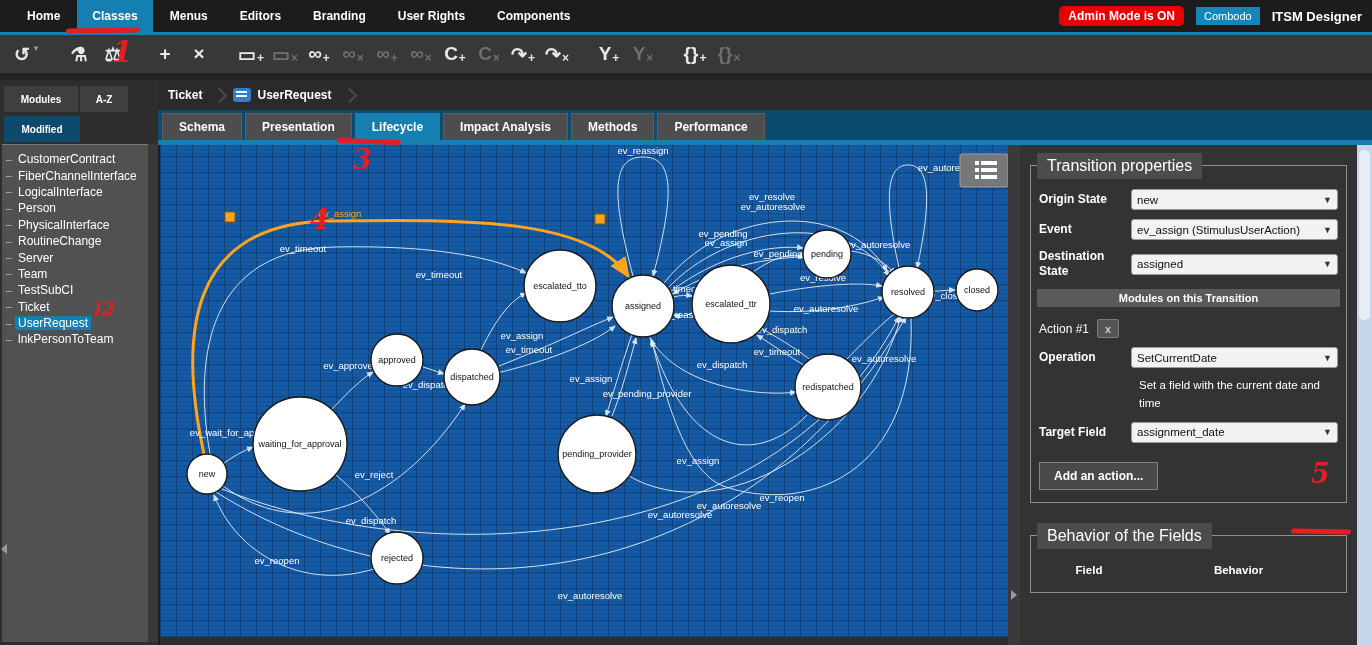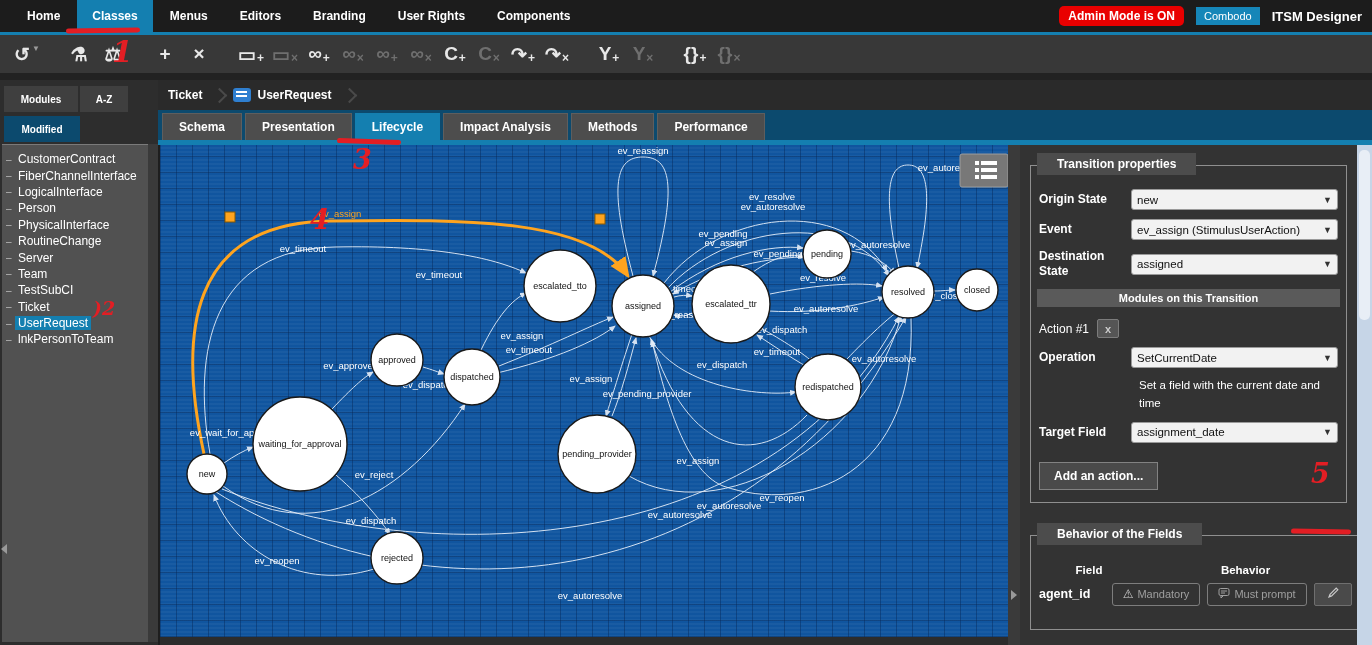--- a/index.html
+++ b/index.html
@@ -58,21 +58,21 @@
       repeating-linear-gradient(90deg, rgba(6,40,88,.45) 0 1px, transparent 1px 16px),
       repeating-linear-gradient(0deg, rgba(255,255,255,.04) 0 2px, transparent 2px 4px); }
   #diagram svg { position:absolute; left:0; top:0; }
   #diagram-footer { position:absolute; left:160px; top:637px; width:848px; height:8px; background:#2c2c2c; }
   #diagram-splitter { position:absolute; left:1008px; top:145px; width:12px; height:500px; background:#3a3a3a; }
   #diagram-collapse { position:absolute; left:1011px; top:590px; width:0; height:0; border-top:5px solid transparent; border-bottom:5px solid transparent; border-left:6px solid #9a9a9a; }
 
   
   #props { position:absolute; left:1020px; top:145px; width:337px; height:500px; background:#333; padding:0 10px; overflow:hidden; }
   fieldset { border:1px solid #8f8f8f; position:relative; padding:14px 8px 12px; margin-top:20px; }
-  legend.box { position:absolute; top:-13px; left:6px; background:#4c4c4c; color:#fff; font-size:12px; font-weight:bold; padding:4px 20px; }
+  legend.box { position:absolute; top:-13px; left:6px; background:#4c4c4c; color:#fff; font-size:16px; font-weight:normal; padding:4px 10px; }
   .frow { display:flex; align-items:center; margin:9px 0; }
   .flabel { flex:0 0 92px; color:#fff; font-size:12px; font-weight:bold; line-height:1.25; }
   .fselect { flex:1; height:21px; background:#f2f2f2; border:1px solid #9a9a9a; border-radius:3px; color:#111; font-size:11.5px; display:flex; align-items:center; padding:0 5px; cursor:pointer; white-space:nowrap; overflow:hidden; }
   .fselect .chev { margin-left:auto; font-size:9px; color:#333; }
   .section-bar { background:#5a5a5a; color:#fff; font-size:11px; font-weight:bold; text-align:center; padding:3px 0; margin:10px -2px 4px; }
   .action-head { display:flex; align-items:center; gap:8px; margin-top:12px; color:#fff; font-size:12px; }
   .xbtn { width:22px; height:19px; background:#555; border:1px solid #7c7c7c; border-radius:2px; color:#ccc; font-size:11px; font-weight:bold; display:flex; align-items:center; justify-content:center; cursor:pointer; }
   .op-desc { margin:6px 0 2px 100px; color:#fff; font-size:11.5px; line-height:1.55; }
   .add-action { display:inline-block; margin-top:10px; background:#4a4a4a; border:1px solid #828282; color:#fff; font-size:12px; font-weight:bold; padding:6px 14px; cursor:pointer; }
 
@@ -543,38 +543,20 @@
     </div>
     <span class="add-action">Add an action...</span>
   </fieldset>
 
   <fieldset style="margin-top:32px; padding-bottom:16px;">
     <legend class="box">Behavior of the Fields</legend>
     <div class="bh-header">
       <span class="h-field">Field</span>
       <span class="h-behavior">Behavior</span>
     </div>
-    <div id="behavior-rows">
-        <div class="bh-row">
-          <span class="bh-name">agent_id</span>
-          <div class="pill mand"><span class="warn-glyph">⚠</span>Mandatory</div>
-          <div class="pill prompt"><span><svg width="12" height="12" viewBox="0 0 12 12">
-                <rect x="1" y="1.5" width="10" height="7" rx="1.5" fill="none" stroke="#9f9f9f"></rect>
-                <path d="M3 8.5 L3 11 L5.5 8.5" fill="none" stroke="#9f9f9f"></path>
-                <line x1="3" y1="4" x2="9" y2="4" stroke="#9f9f9f"></line>
-                <line x1="3" y1="6" x2="7" y2="6" stroke="#9f9f9f"></line>
-              </svg></span>Must prompt</div>
-          <div class="pencil-btn">
-            <span><svg width="13" height="13" viewBox="0 0 13 13">
-                <path d="M2 11 L3 8.4 L9.2 2.2 L10.8 3.8 L4.6 10 Z" fill="none" stroke="#c9c9c9" stroke-width="1.2"></path>
-                <line x1="2" y1="11" x2="3.6" y2="9.4" stroke="#c9c9c9"></line>
-              </svg></span>
-          </div>
-        </div>
-      </div>
   </fieldset>
 </section>
 
 <div id="right-scrollbar"></div>
 <div id="right-scroll-thumb"></div>
 
 <div class="anno-stroke" style="left:66px; top:28px; width:74px; height:5px; transform:rotate(-1deg);"></div>
 <div class="anno" style="left:112px; top:34px; font-size:30px;">1</div>
 <div class="anno" style="left:93px; top:297px; font-size:19px;">)2</div>
 <div class="anno-stroke" style="left:337px; top:139px; width:64px; height:5px; transform:rotate(2deg);"></div>

